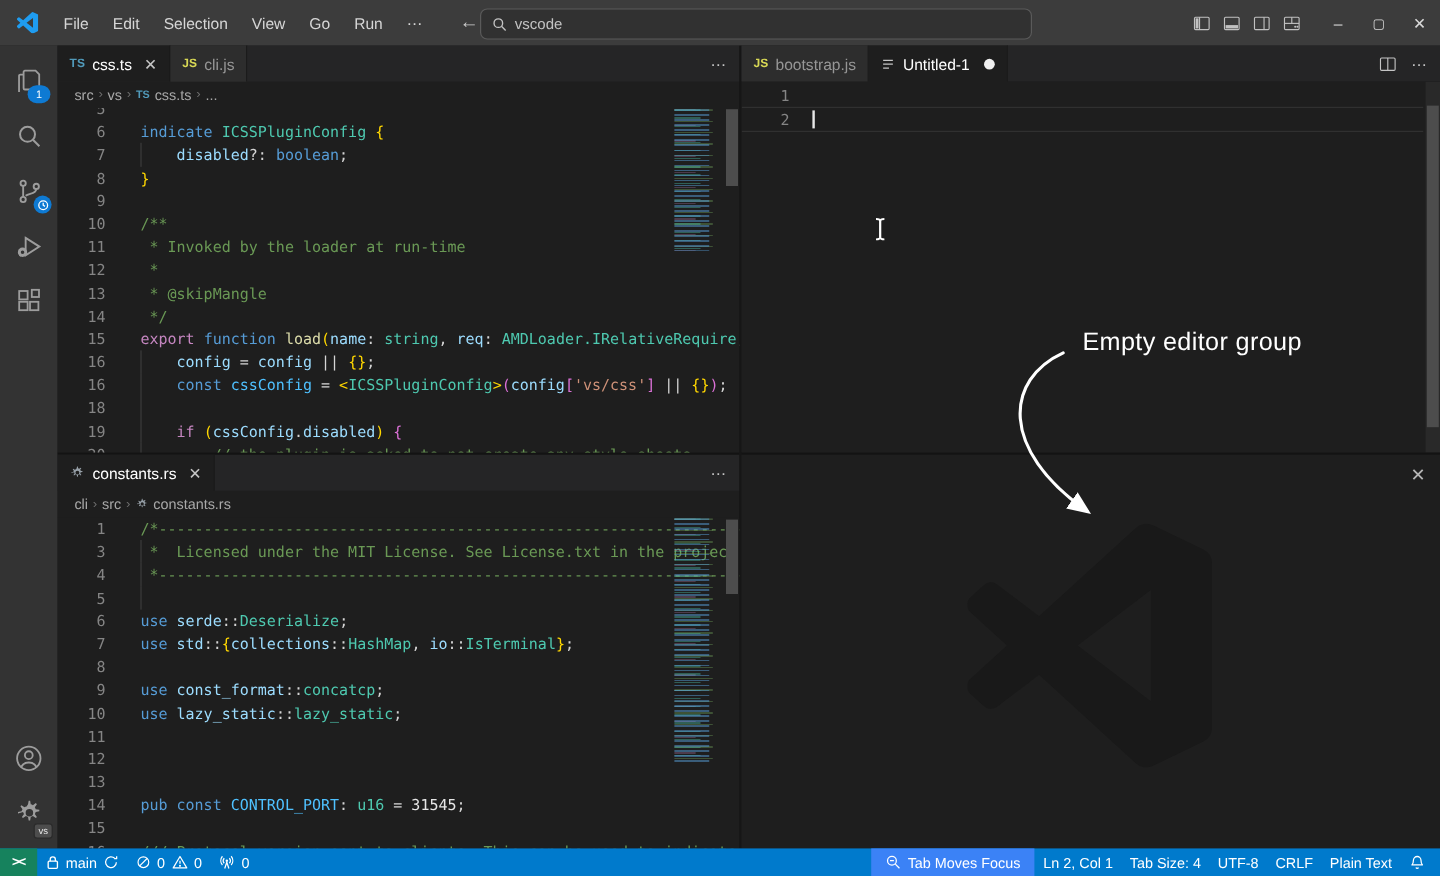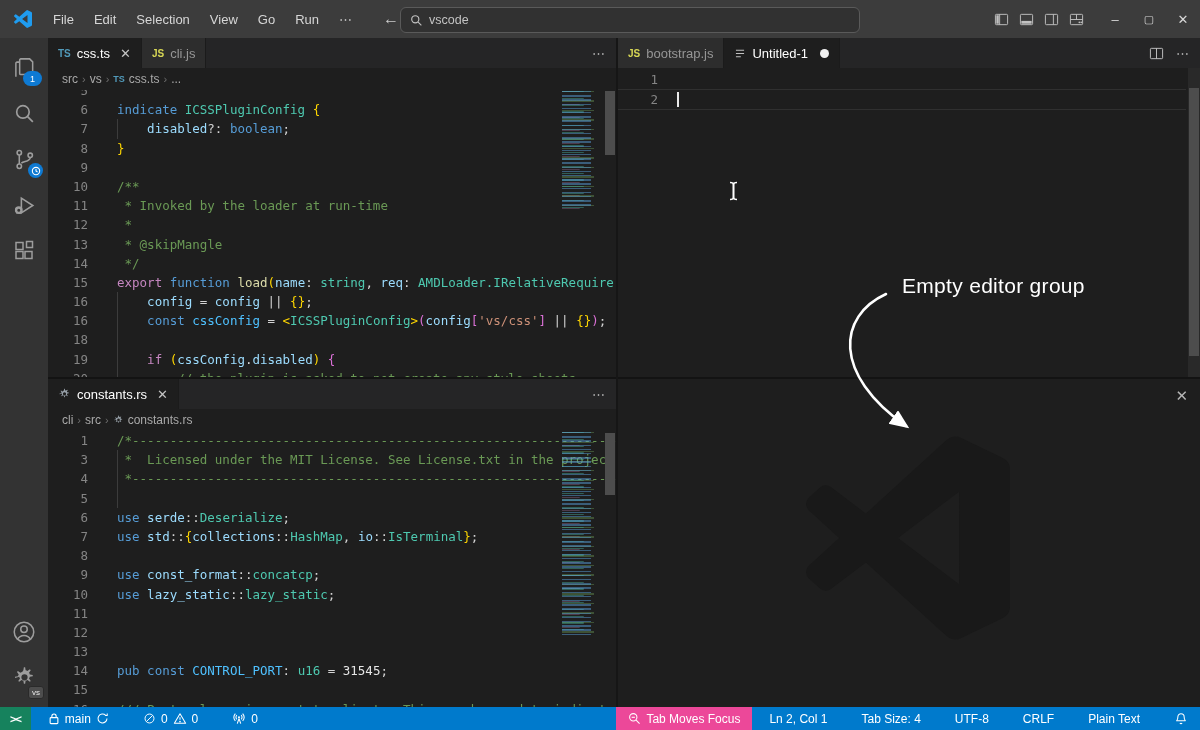--- a/index.html
+++ b/index.html
@@ -82,23 +82,23 @@
   .eg-close{position:absolute;top:8px;right:12px;color:#b6b6b6;font-size:15px;}
   .watermark{position:absolute;left:188px;top:57px;width:204px;height:204px;fill:#191919;}
   .annotation-layer{position:absolute;left:0;top:0;width:582px;height:693px;pointer-events:none;z-index:6;}
   .annotation-text{position:absolute;left:284px;top:236px;font-size:21px;color:#ffffff;
                    font-family:"Liberation Sans",sans-serif;letter-spacing:.3px;}
   .ibeam{position:absolute;left:110px;top:113px;}
   .caret{position:absolute;background:#e8e8e8;width:2px;}
   
   .statusbar{position:absolute;left:0;bottom:0;width:1200px;height:23px;background:#007acc;
              display:flex;align-items:center;font-size:12px;color:#ffffff;}
-  .sb-item{display:flex;align-items:center;gap:5px;padding:0 17px;height:23px;}
+  .sb-item{display:flex;align-items:center;gap:5px;padding:0 7px;height:23px;}
   .sb-remote{background:#16825d;padding:0 10px;font-weight:bold;font-size:11px;letter-spacing:-1px;}
-  .sb-prominent{background:#ec4899;text-align:right;}
+  .sb-prominent{background:#3b82f6;text-align:right;}
   .sb-right{margin-left:auto;display:flex;align-items:center;}
   svg{display:block}
 </style>
 </head>
 <body>
 
 <svg width="0" height="0" style="position:absolute">
   <defs>
     <symbol id="i-vscode" viewBox="0 0 24 24">
       <path d="M23.15 2.587 18.21.21a1.49 1.49 0 0 0-1.705.29l-9.46 8.63-4.12-3.128a.999.999 0 0 0-1.276.057L.327 7.261A1 1 0 0 0 .326 8.74L3.899 12 .326 15.26a1 1 0 0 0 .001 1.479L1.65 17.94a.999.999 0 0 0 1.276.057l4.12-3.128 9.46 8.63a1.492 1.492 0 0 0 1.704.29l4.942-2.377A1.5 1.5 0 0 0 24 20.06V3.939a1.5 1.5 0 0 0-.85-1.352zm-5.146 14.861L10.826 12l7.178-5.448v10.896z"></path>

